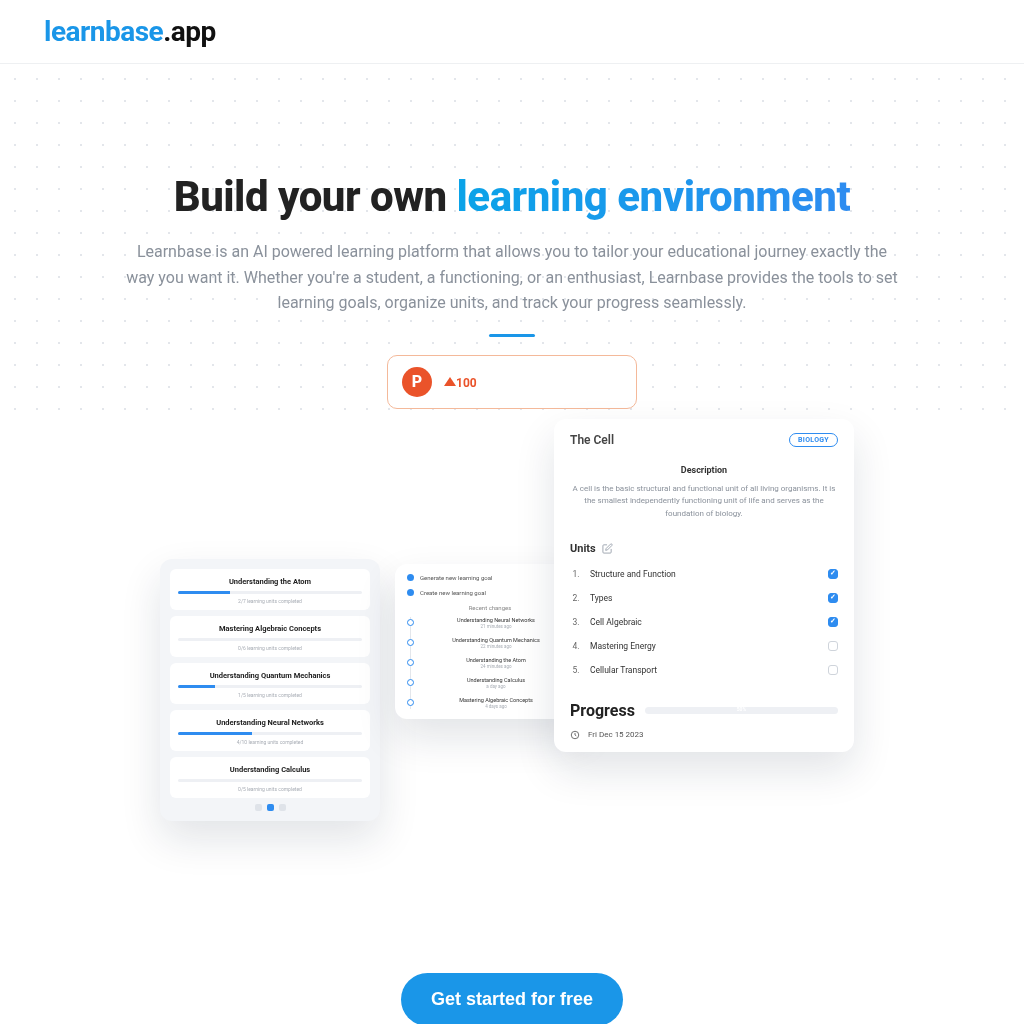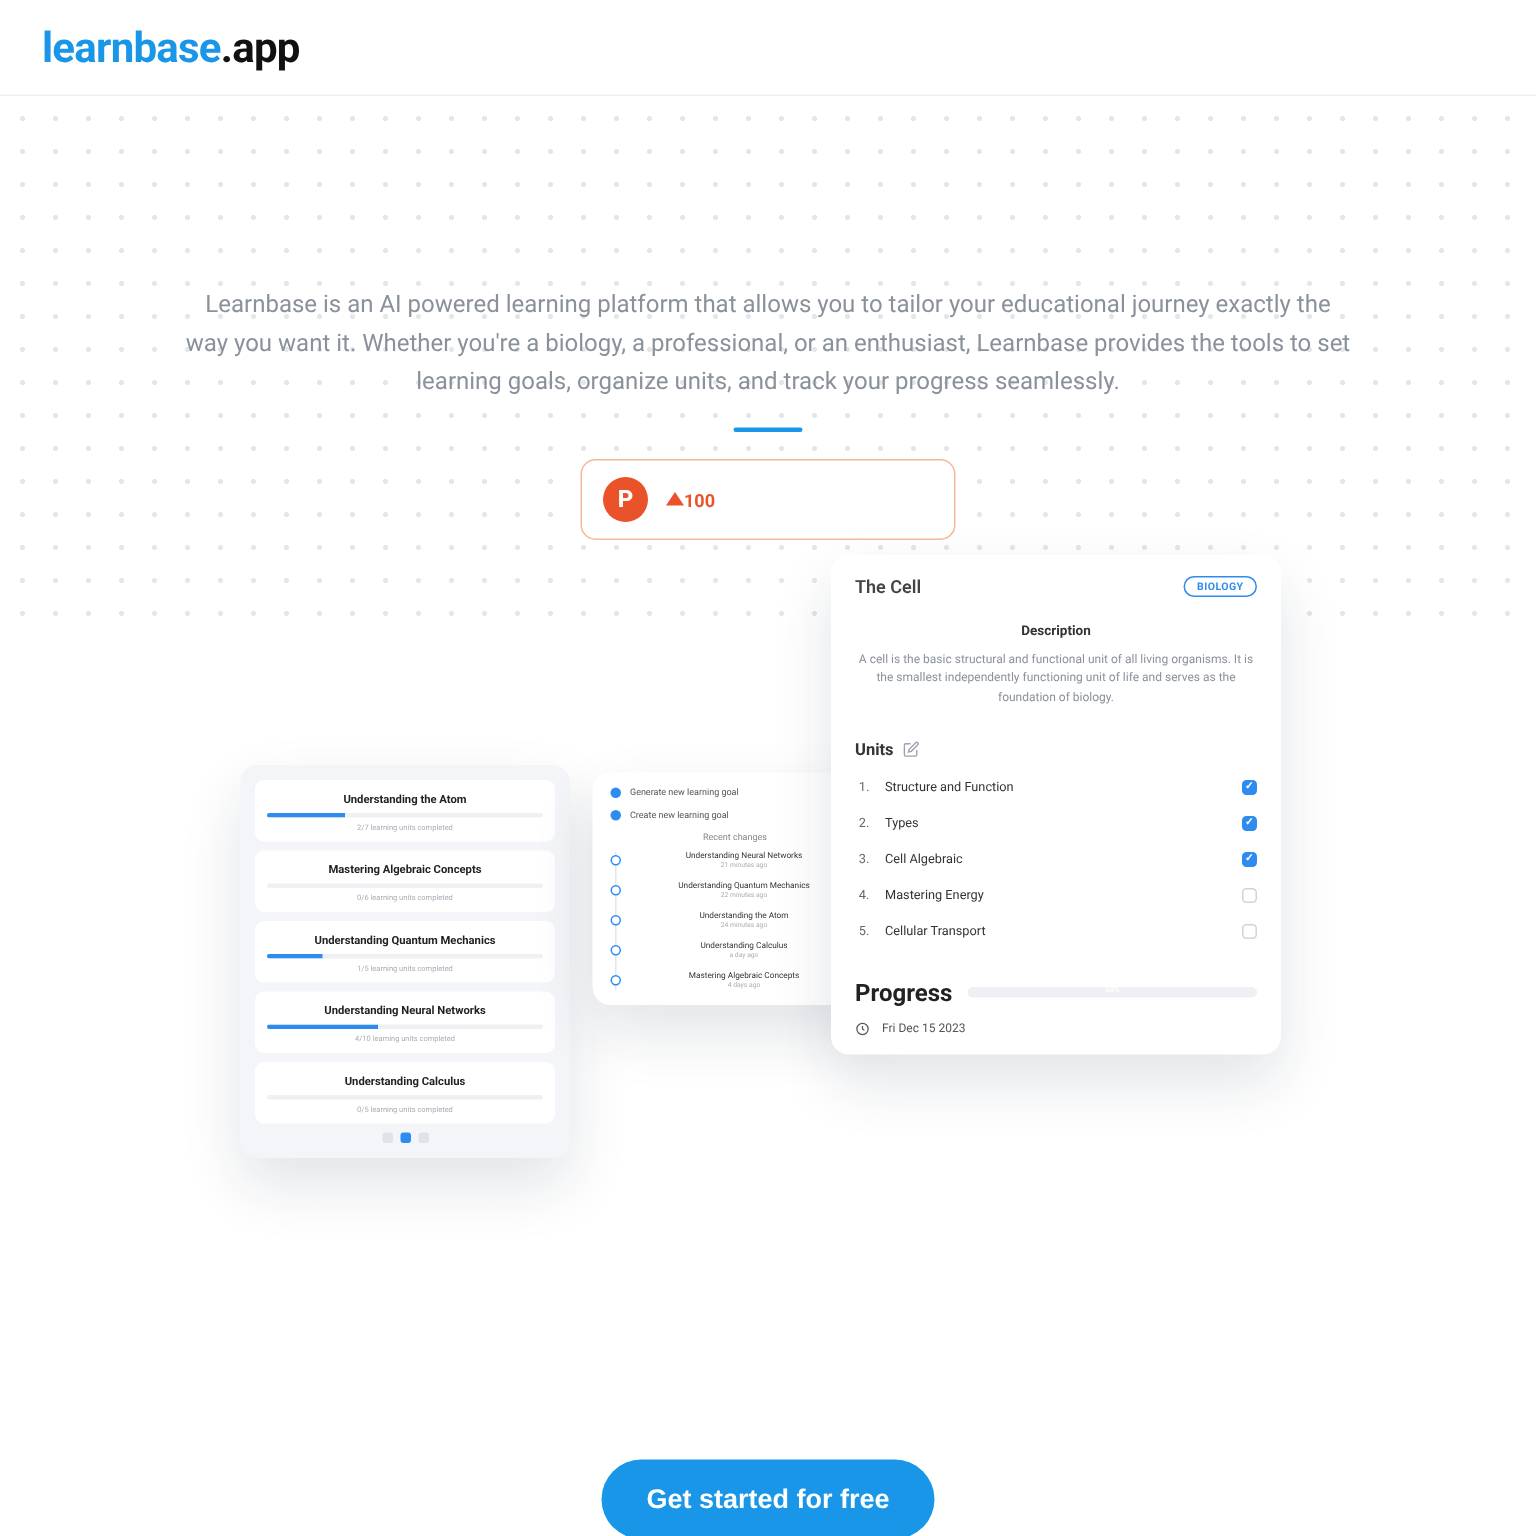--- a/index.html
+++ b/index.html
@@ -13,21 +13,21 @@
     background-size: 22px 22px;
     background-position: 4px 4px;
     z-index: 0;
   }
 
   
   .header {
     height: 64px; display: flex; align-items: center; justify-content: space-between;
     padding: 0 28px; border-bottom: 1px solid #eef0f2; background: #fff; position: relative; z-index: 2;
   }
-  .logo { display: flex; align-items: baseline; gap: 0; font-weight: 700; font-size: 28px; letter-spacing: -0.5px; }
+  .logo { display: flex; align-items: baseline; gap: 0; font-weight: 700; font-size: 28px; letter-spacing: -0.5px; margin-left: 16px; }
   .logo .brand { color: #1a96e8; }
   .logo .dot { color: #111; }
   .logo .ext { color: #111; }
   .get-started-btn {
     border: 2px solid #0a84d6; color: #0a84d6; background: #fff;
     padding: 10px 22px; border-radius: 999px; font-weight: 700; font-size: 16px; cursor: pointer;
   }
 
   
   .hero { position: relative; z-index: 1; text-align: center; padding-top: 108px; }
@@ -134,21 +134,24 @@
 
 <header class="header">
   <div class="logo">
     <span class="brand">learnbase</span>
       <span class="dot">.</span>
       <span class="ext">app</span>
   </div>
 </header>
 
 <section class="hero">
-  <p>Learnbase is an AI powered learning platform that allows you to tailor your educational journey exactly the way you want it. Whether you're a biology, a professional, or an enthusiast, Learnbase provides the tools to set learning goals, organize units, and track your progress seamlessly.</p>
+  <h1>
+    <span>Build your own </span><span class="accent">learning environment</span>
+  </h1>
+  <p>Learnbase is an AI powered learning platform that allows you to tailor your educational journey exactly the way you want it. Whether you're a student, a functioning, or an enthusiast, Learnbase provides the tools to set learning goals, organize units, and track your progress seamlessly.</p>
   <div class="divider"></div>
 
   <a class="ph-badge">
     <span class="ph-logo">P</span>
     <span class="ph-upvote">
       <span class="ph-tri"></span>
       <span class="ph-count">100</span>
     </span>
   </a>
 

